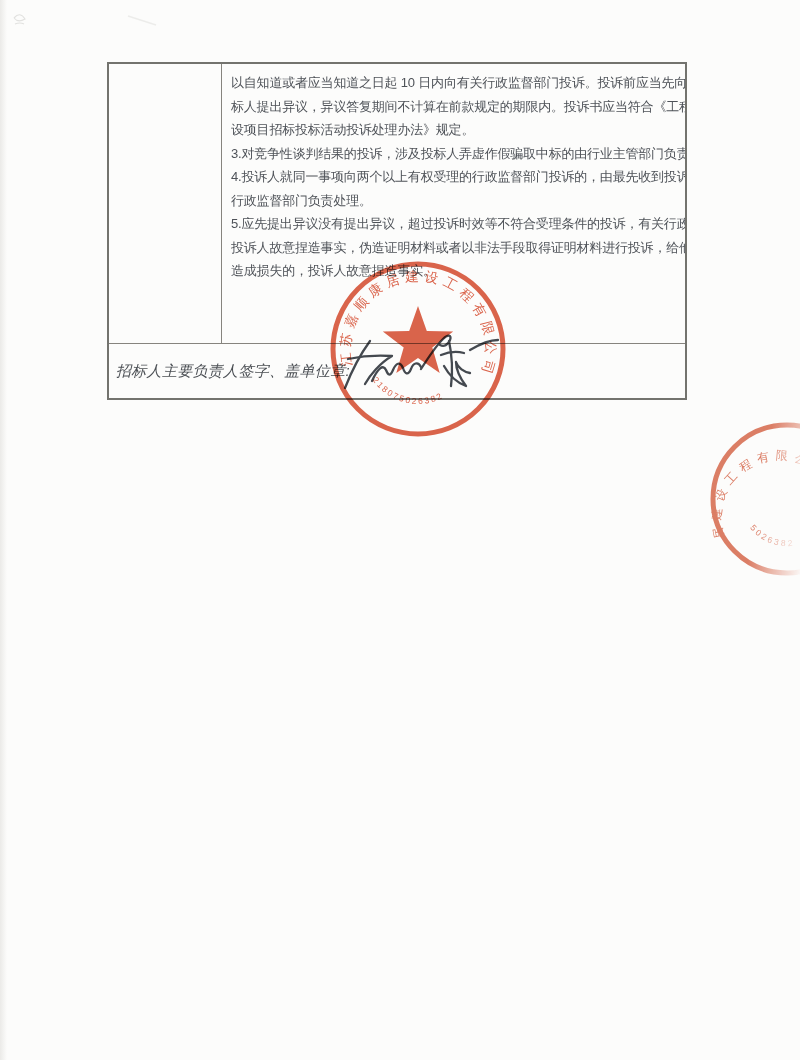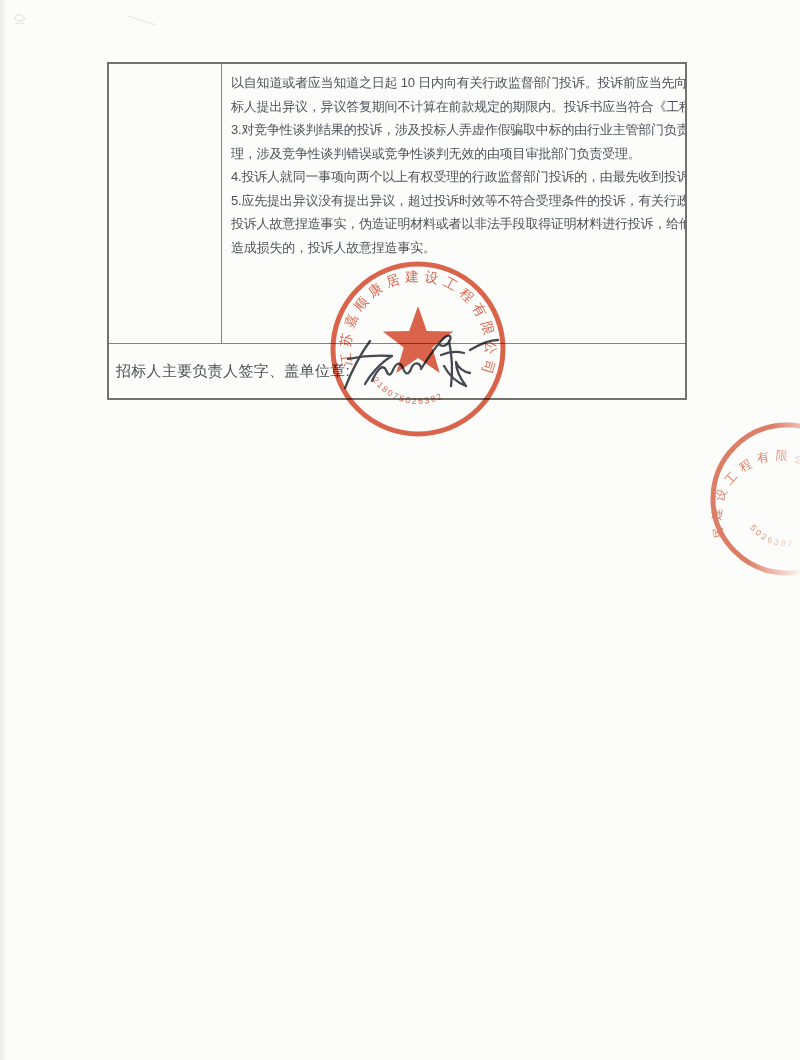--- a/index.html
+++ b/index.html
@@ -9,21 +9,21 @@
     background:linear-gradient(to right, rgba(190,188,182,.28), rgba(190,188,182,0));pointer-events:none;}
   .scan-artifacts{position:absolute;left:8px;top:8px;width:170px;height:40px;opacity:.45;}
   .doc-table{position:absolute;left:107px;top:62px;width:576px;height:334px;border:2px solid #73736e;}
   .col-divider{position:absolute;left:112px;top:0;bottom:54px;width:1px;background:#86847e;}
   .row-divider{position:absolute;left:0;right:0;bottom:54px;height:1px;background:#86847e;}
   .cell-left{position:absolute;left:0;top:0;width:112px;bottom:55px;}
   .cell-right{position:absolute;left:113px;top:0;right:0;bottom:55px;
     padding:7px 3px 0 9px;overflow:hidden;}
   .text-line{font-size:13px;line-height:23.5px;letter-spacing:-0.2px;color:#4e5258;white-space:nowrap;}
   .sig-row{position:absolute;left:0;right:0;bottom:0;height:54px;display:flex;align-items:center;
-    padding-left:7px;box-sizing:border-box;}
+    padding-left:7px;box-sizing:border-box;font-style:italic;}
   .sig-row-label{font-size:15px;color:#4b4f54;letter-spacing:.3px;}
   .seal{position:absolute;mix-blend-mode:multiply;opacity:.88;filter:blur(.3px);}
   .seal-main{left:328px;top:259px;}
   .seal-edge{left:687px;top:395px;opacity:.8;
     -webkit-mask-image:linear-gradient(100deg,#000 38%,transparent 62%);
     mask-image:linear-gradient(100deg,#000 38%,transparent 62%);}
   .signature-svg{position:absolute;left:280px;top:300px;mix-blend-mode:multiply;}
 </style>
 </head>
 <body>
@@ -35,23 +35,24 @@
     <path d="M120,8 L148,17" fill="none" stroke="#b8b8b2" stroke-width="1.4" opacity="0.5"></path>
   </svg>
 
   <div class="doc-table">
     <div class="col-divider"></div>
     <div class="row-divider"></div>
     <div class="cell-left"></div>
     <div class="cell-right">
         <div class="text-line">以自知道或者应当知道之日起 10 日内向有关行政监督部门投诉。投诉前应当先向招</div>
         <div class="text-line">标人提出异议，异议答复期间不计算在前款规定的期限内。投诉书应当符合《工程建</div>
+        <div class="text-line">设项目招标投标活动投诉处理办法》规定。</div>
         <div class="text-line">3.对竞争性谈判结果的投诉，涉及投标人弄虚作假骗取中标的由行业主管部门负责受</div>
-        <div class="text-line">理，涉及竞争性谈判错误或竞争性谈判无效的由项目审批部门负责受理。</div>
         <div class="text-line">4.投诉人就同一事项向两个以上有权受理的行政监督部门投诉的，由最先收到投诉的</div>
+        <div class="text-line">行政监督部门负责处理。</div>
         <div class="text-line">5.应先提出异议没有提出异议，超过投诉时效等不符合受理条件的投诉，有关行政监</div>
         <div class="text-line">投诉人故意捏造事实，伪造证明材料或者以非法手段取得证明材料进行投诉，给他人</div>
         <div class="text-line">造成损失的，投诉人故意捏造事实。</div>
       </div>
     <div class="sig-row">
       <span class="sig-row-label">招标人主要负责人签字、盖单位章:</span>
     </div>
   </div>
 
   <svg class="seal seal-main" width="180" height="180" viewBox="0 0 180 180">

